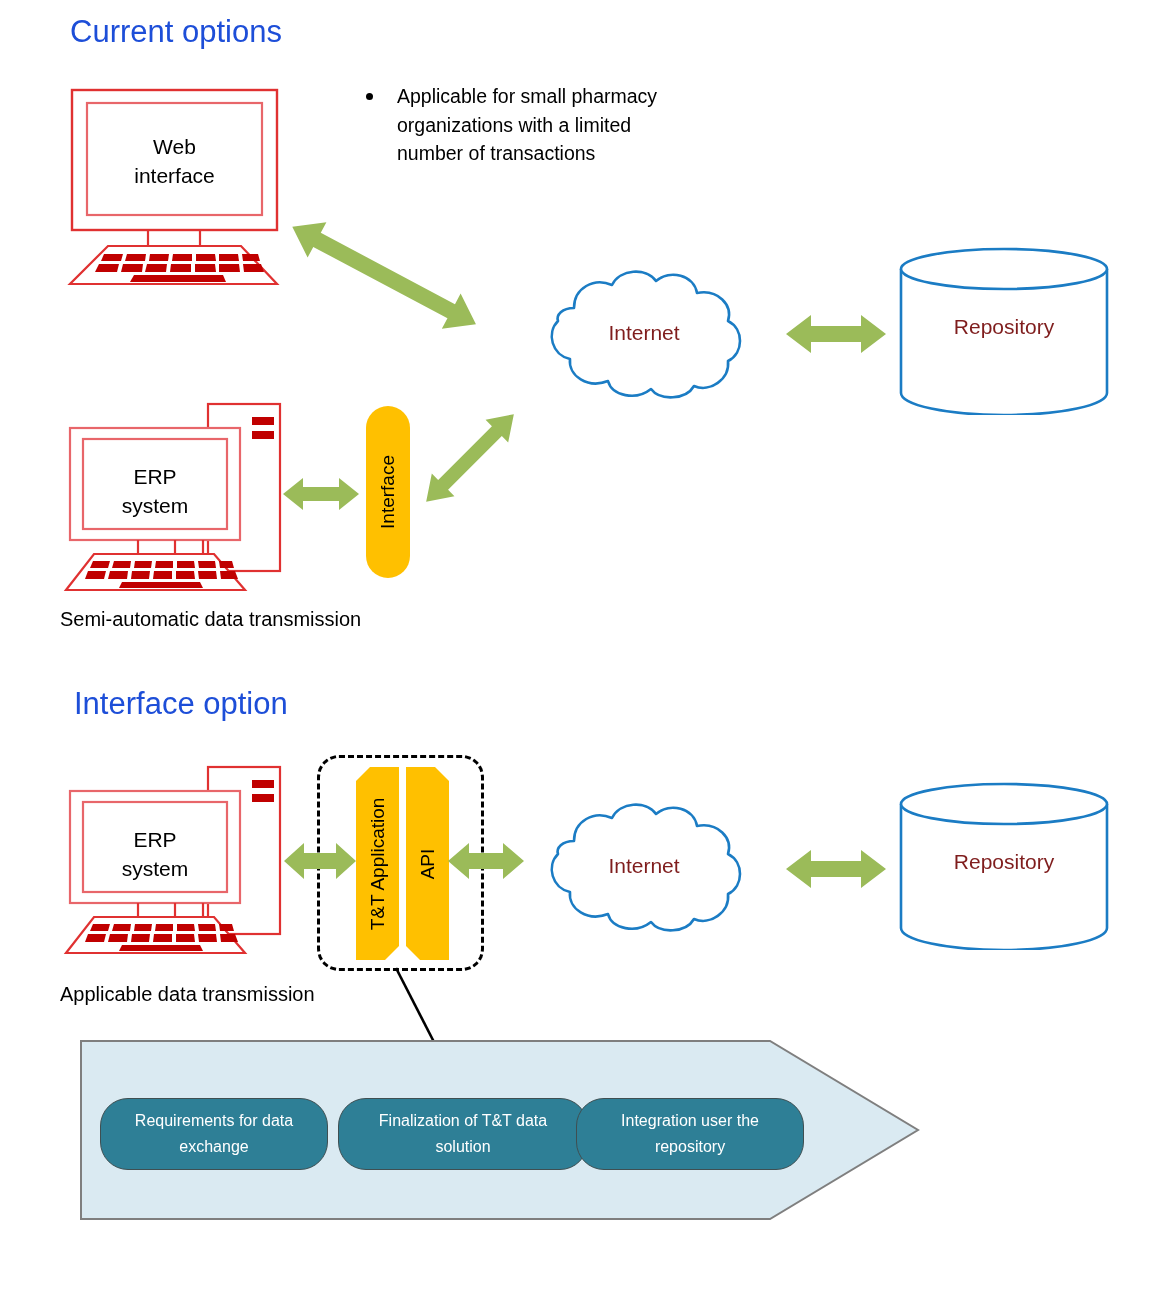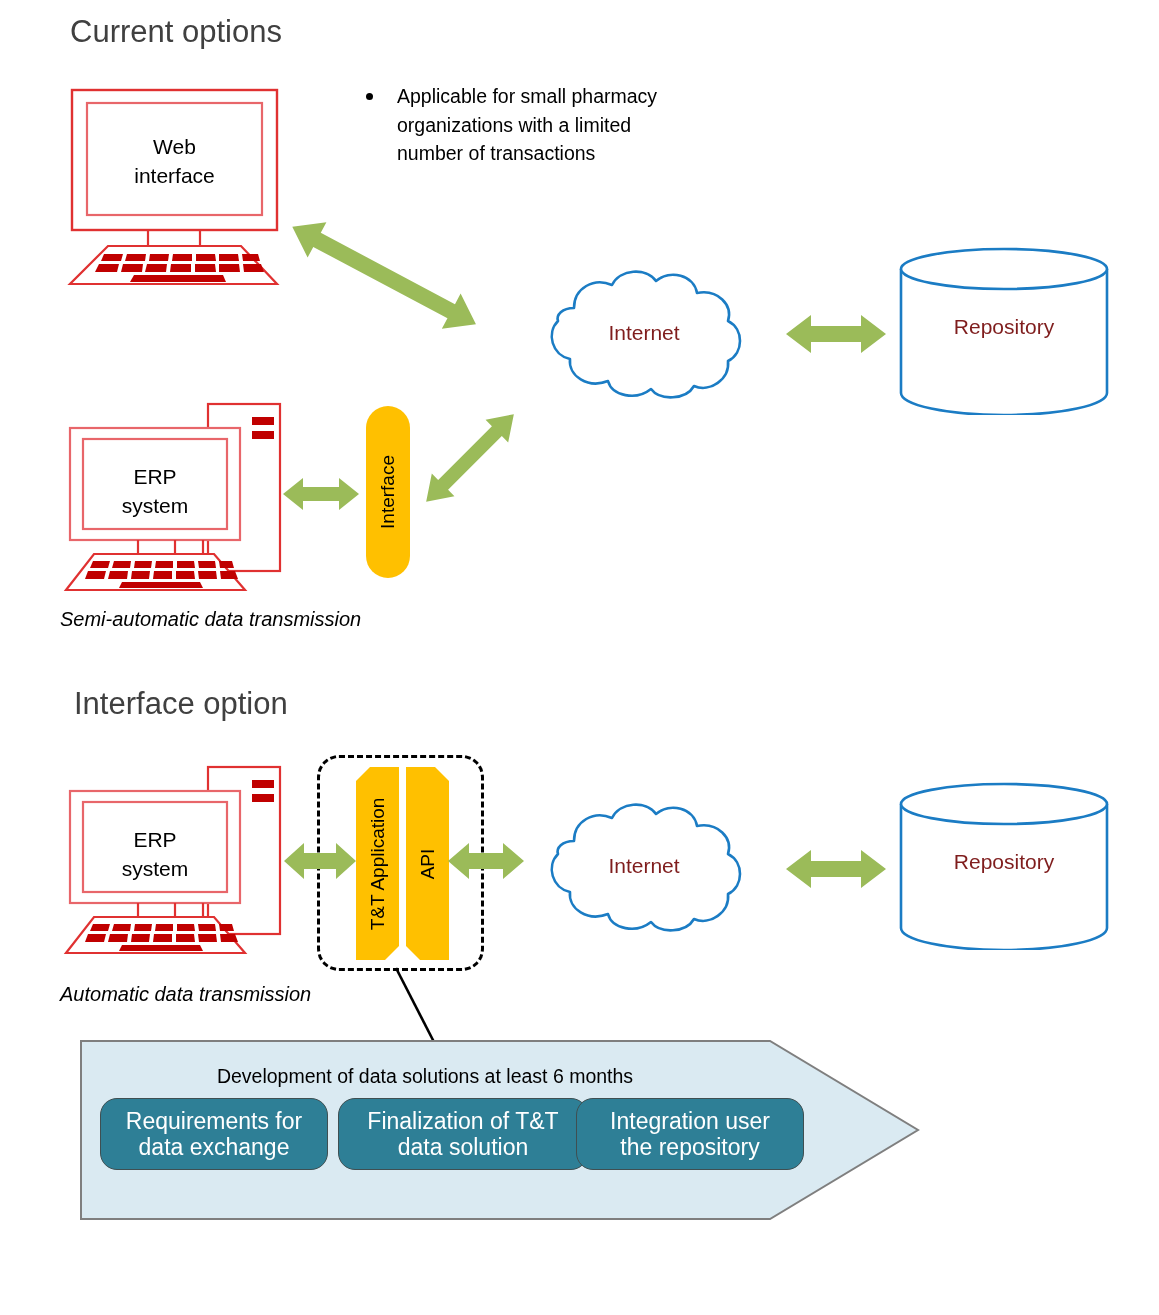--- a/index.html
+++ b/index.html
@@ -17,31 +17,30 @@
     height: 1315px;
     background: #ffffff;
     overflow: hidden;
   }
   .abs { position: absolute; }
 
   
   .section-title {
     font-size: 31px;
     font-weight: 400;
-    color: #404040;
+    color: #1d4ed8;
     letter-spacing: 0px;
     white-space: nowrap;
   }
 
   
   .caption {
     font-size: 20px;
     color: #000;
     white-space: nowrap;
-    font-style: italic;
   }
 
   
   .bullets {
     width: 310px;
     font-size: 19.5px;
     line-height: 28.5px;
     color: #000;
   }
   .bullets ul {
@@ -128,23 +127,23 @@
     left: 0;
     text-align: center;
     font-size: 19.5px;
     color: #000;
     white-space: nowrap;
   }
   .step-box {
     position: absolute;
     background: #2E7F96;
     border: 1.5px solid #3F4F52;
-    border-radius: 17px;
+    border-radius: 28px;
     color: #ffffff;
-    font-size: 23px;
+    font-size: 16px;
     line-height: 26px;
     display: flex;
     align-items: center;
     justify-content: center;
     text-align: center;
     padding: 0 18px;
   }
 </style>
 </head>
 <body>
@@ -357,31 +356,30 @@
   </svg>
 
   <div class="abs" style="left:898px; top:782px; width:212px; height:168px;">
     <svg width="212" height="168" viewBox="0 0 212 168">
       <path d="M3,22 L3,146 A103,22 0 0 0 209,146 L209,22" fill="#ffffff" stroke="#1B7CC4" stroke-width="2.6"></path>
       <ellipse cx="106" cy="22" rx="103" ry="20" fill="#ffffff" stroke="#1B7CC4" stroke-width="2.6"></ellipse>
     </svg>
     <div class="shape-label" style="top:68px;">Repository</div>
   </div>
 
-  <div class="abs caption" style="left:60px; top:983px;">Automatic data transmission</div>
+  <div class="abs caption" style="left:60px; top:983px;">Applicable data transmission</div>
 
   <svg class="abs" style="left:390px; top:966px;" width="60" height="80" viewBox="0 0 60 80">
     <line x1="6" y1="2" x2="45" y2="78" stroke="#000" stroke-width="2.6"></line>
   </svg>
 
   <div class="chevron-band" style="left:80px; top:1040px; width:840px; height:180px;">
     <svg width="840" height="180" viewBox="0 0 840 180">
       <polygon points="1,1 690,1 838,90 690,179 1,179" fill="#DAEAF2" stroke="#7F7F7F" stroke-width="2"></polygon>
     </svg>
-    <div class="band-title" style="top:25px; width:690px;">Development of data solutions at least 6 months</div>
 
     <div class="step-box" style="left:20px; top:58px; width:228px; height:72px;">
       <span>Requirements for data exchange</span>
     </div>
     <div class="step-box" style="left:258px; top:58px; width:250px; height:72px;">
       <span>Finalization of T&amp;T data solution</span>
     </div>
     <div class="step-box" style="left:496px; top:58px; width:228px; height:72px;">
       <span>Integration user the repository</span>
     </div>

